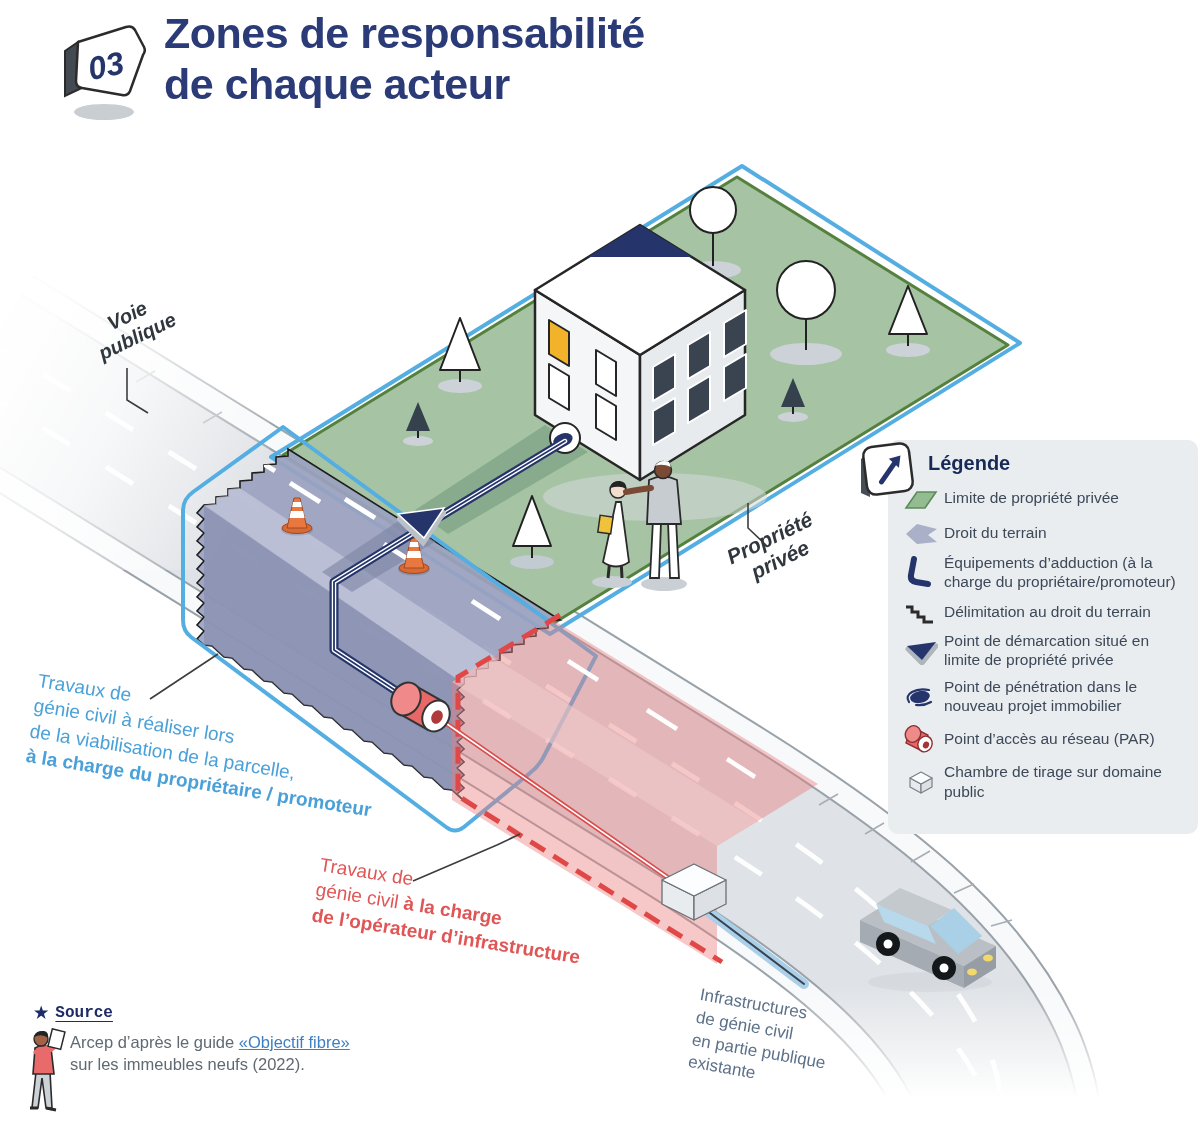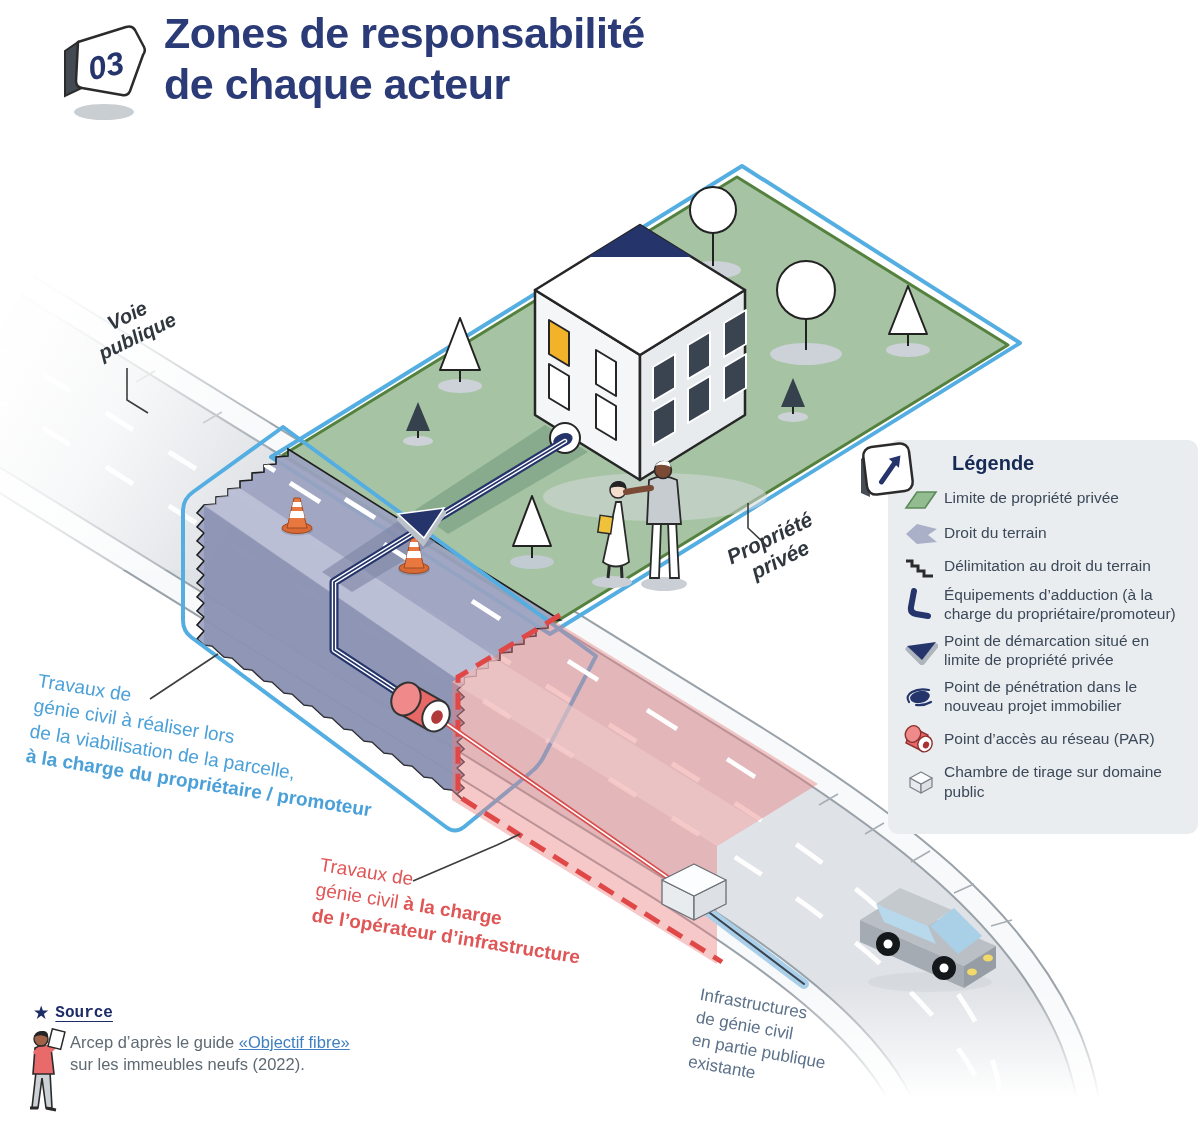--- a/index.html
+++ b/index.html
@@ -15,21 +15,21 @@
   .map-label { position:absolute; color:#30373e; font-weight:700; font-style:italic; font-size:20px; line-height:1.15; text-align:center; transform-origin:left top; }
   .ann { position:absolute; font-size:19px; line-height:1.34; transform-origin:left top; }
   .ann b { font-weight:800; }
   .ann-blue { color:#4aa0d8; }
   .ann-red { color:#e05555; }
   .ann-slate { color:#5c7189; font-size:17px; }
 
   
   .legend { position:absolute; left:888px; top:440px; width:310px; height:394px; background:#e9edf0; border-radius:10px; padding:12px 12px 10px 16px; }
   .legend-arrow { position:absolute; left:-32px; top:-3px; width:64px; height:66px; }
-  .legend-title { margin-left:48px; color:#172a56; font-size:20px; font-weight:800; margin-bottom:8px; }
+  .legend-title { margin-left:24px; color:#172a56; font-size:20px; font-weight:800; margin-bottom:8px; }
   .legend-item { display:flex; align-items:center; margin-bottom:7px; }
   .legend-ic { flex:0 0 40px; display:flex; justify-content:flex-start; padding-top:1px; }
   .legend-item span.lbl { color:#3d4858; font-size:15.5px; line-height:1.25; max-width:242px; display:block; }
 
   
   .source-head { position:absolute; left:34px; top:1003px; color:#1d2c66; font-size:16px; font-weight:800; display:flex; align-items:center; gap:7px; }
   .source-head .word { text-decoration:underline; text-underline-offset:4px;font-family:Liberation Mono, monospace; }
   .source-person { position:absolute; left:14px; top:1028px; width:56px; height:94px; }
   .source-text { position:absolute; left:70px; top:1031px; width:340px; color:#5f6a72; font-size:16.5px; line-height:1.35; }
   .source-text a { color:#3f7fc1;text-align:right; }
@@ -325,33 +325,33 @@
     <div class="legend-item">
       <span class="legend-ic">
         <svg width="34" height="26" viewBox="0 0 34 26">
             <path d="M2 14 L13 4 L33 9 L24 15 L33 22 L13 24 Z" fill="#aab0c8"></path>
           </svg>
       </span>
         <span class="lbl">Droit du terrain</span>
     </div>
     <div class="legend-item">
       <span class="legend-ic">
+        <svg width="34" height="34" viewBox="0 0 34 34">
+            <path d="M10 3 L7 19 Q6 25 12 26 L24 28" fill="none" stroke="#25356b" stroke-width="6" stroke-linecap="round"></path>
+          </svg>
+      </span>
+        <span class="lbl">Équipements d’adduction (à la charge du propriétaire/promoteur)</span>
+    </div>
+    <div class="legend-item">
+      <span class="legend-ic">
         <svg width="34" height="24" viewBox="0 0 34 24">
             <path d="M2 7 h6 v5 h6 v5 h6 v5 h9" fill="none" stroke="#2b2b2b" stroke-width="3"></path>
           </svg>
       </span>
         <span class="lbl">Délimitation au droit du terrain</span>
-    </div>
-    <div class="legend-item">
-      <span class="legend-ic">
-        <svg width="34" height="34" viewBox="0 0 34 34">
-            <path d="M10 3 L7 19 Q6 25 12 26 L24 28" fill="none" stroke="#25356b" stroke-width="6" stroke-linecap="round"></path>
-          </svg>
-      </span>
-        <span class="lbl">Équipements d’adduction (à la charge du propriétaire/promoteur)</span>
     </div>
     <div class="legend-item">
       <span class="legend-ic">
         <svg width="34" height="28" viewBox="0 0 34 28">
             <path d="M4 12 L18 26 L32 9" stroke="#aeb5bd" stroke-width="5" fill="none" stroke-linecap="round"></path>
             <polygon points="3,9 32,5 18,23" fill="#25356b"></polygon>
           </svg>
       </span>
         <span class="lbl">Point de démarcation situé en limite de propriété privée</span>
     </div>

